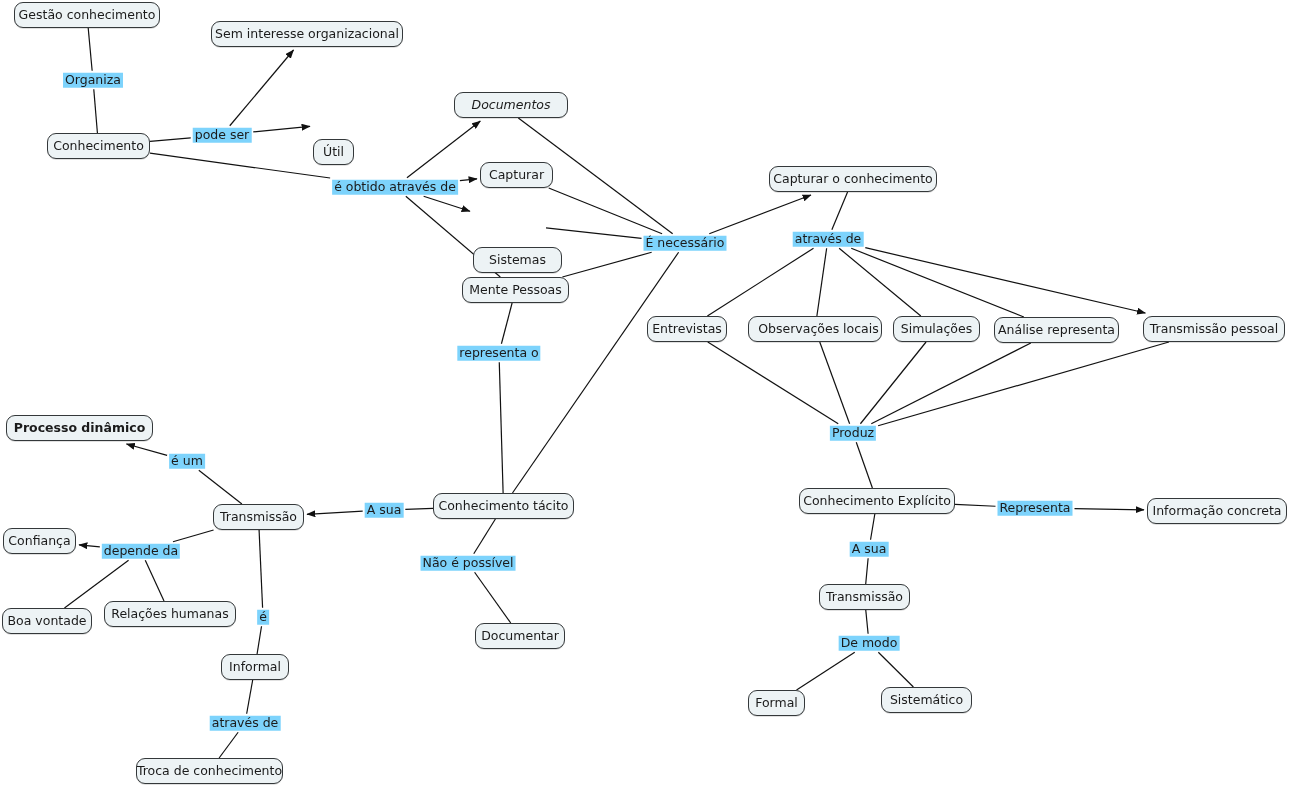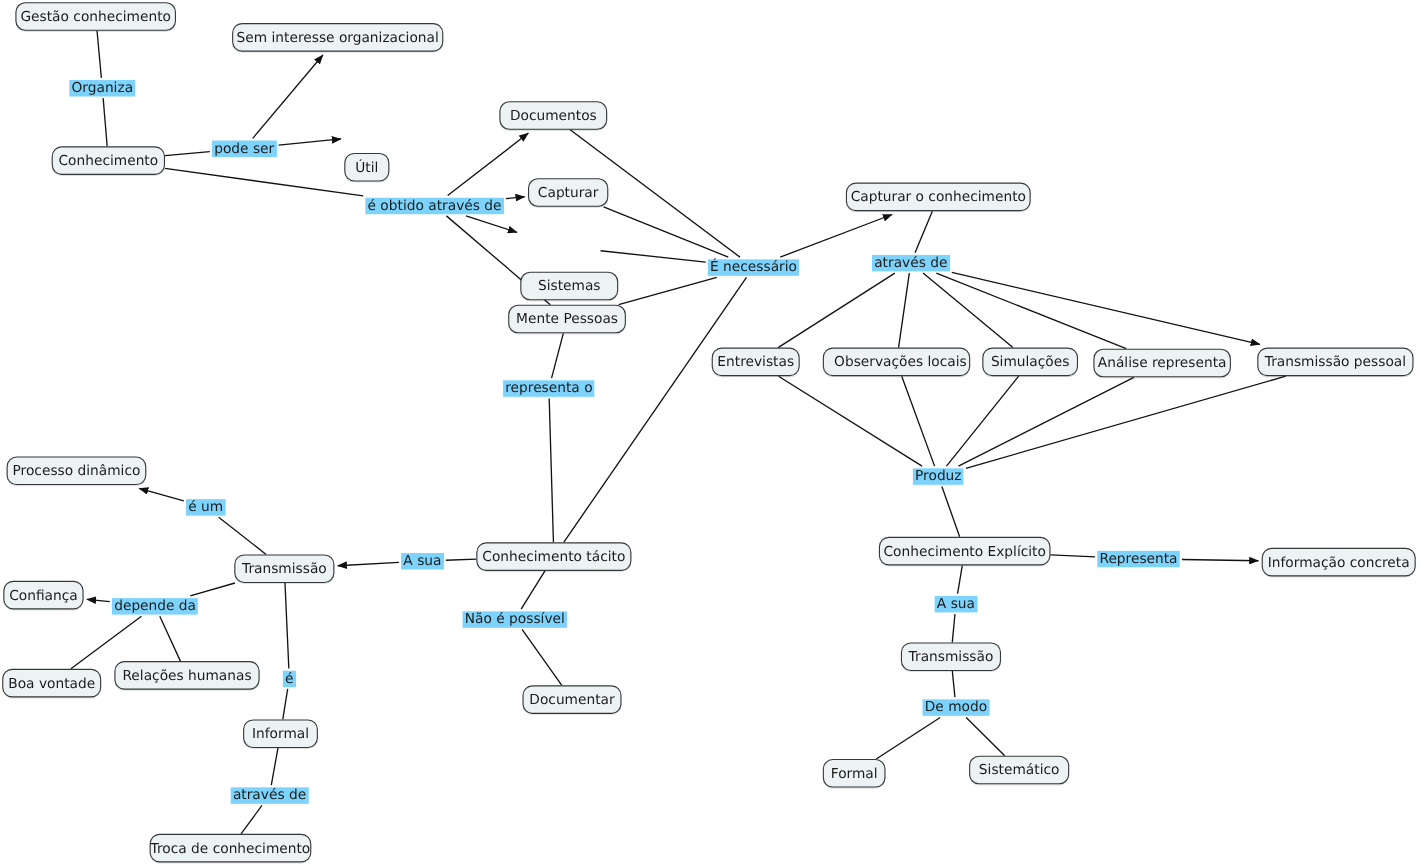--- a/index.html
+++ b/index.html
@@ -114,38 +114,38 @@
         <line x1="261.52" y1="626.25" x2="257.08" y2="654.00" stroke="#111111" stroke-width="1.2"></line>
         <line x1="252.68" y1="680.00" x2="246.65" y2="713.75" stroke="#111111" stroke-width="1.2"></line>
         <line x1="238.16" y1="732.25" x2="219.11" y2="758.00" stroke="#111111" stroke-width="1.2"></line>
       </g>
   </svg>
   <div id="nodes-layer">
       <div class="node" style="left: 14px; top: 2px; width: 146px;">Gestão conhecimento</div>
       <div class="node" style="left: 211px; top: 21px; width: 192px;">Sem interesse organizacional</div>
       <div class="node" style="left: 313px; top: 111px; width: 41px; margin-top: 28px;">Útil</div>
       <div class="node" style="left: 47px; top: 133px; width: 103px;">Conhecimento</div>
-      <div class="node" style="left: 454px; top: 92px; width: 98px;">Documentos</div>
+      <div class="node" style="left: 454px; top: 92px; width: 114px; font-style: italic;">Documentos</div>
       <div class="node" style="left: 480px; top: 162px; width: 73px;">Capturar</div>
       <div class="node" style="left: 473px; top: 211px; width: 89px; margin-top: 36px;">Sistemas</div>
       <div class="node" style="left: 462px; top: 277px; width: 107px;">Mente Pessoas</div>
       <div class="node" style="left: 769px; top: 166px; width: 168px;">Capturar o conhecimento</div>
       <div class="node" style="left: 647px; top: 316px; width: 80px;">Entrevistas</div>
       <div class="node" style="left: 748px; top: 316px; width: 134px; padding-left: 16px;">Observações locais</div>
       <div class="node" style="left: 893px; top: 316px; width: 87px;">Simulações</div>
       <div class="node" style="left: 994px; top: 317px; width: 125px;">Análise representa</div>
       <div class="node" style="left: 1143px; top: 316px; width: 142px;">Transmissão pessoal</div>
       <div class="node" style="left: 799px; top: 488px; width: 156px;">Conhecimento Explícito</div>
       <div class="node" style="left: 1147px; top: 498px; width: 140px;">Informação concreta</div>
       <div class="node" style="left: 819px; top: 584px; width: 91px;">Transmissão</div>
       <div class="node" style="left: 748px; top: 690px; width: 57px;">Formal</div>
       <div class="node" style="left: 881px; top: 687px; width: 91px;">Sistemático</div>
       <div class="node" style="left: 433px; top: 493px; width: 141px;">Conhecimento tácito</div>
       <div class="node" style="left: 475px; top: 623px; width: 90px;">Documentar</div>
-      <div class="node" style="left: 6px; top: 415px; width: 127px;">Processo dinâmico</div>
+      <div class="node" style="left: 6px; top: 415px; width: 147px; font-weight: bold;">Processo dinâmico</div>
       <div class="node" style="left: 213px; top: 504px; width: 91px;">Transmissão</div>
       <div class="node" style="left: 3px; top: 528px; width: 73px;">Confiança</div>
       <div class="node" style="left: 2px; top: 608px; width: 90px;">Boa vontade</div>
       <div class="node" style="left: 104px; top: 601px; width: 132px;">Relações humanas</div>
       <div class="node" style="left: 221px; top: 654px; width: 68px;">Informal</div>
       <div class="node" style="left: 136px; top: 758px; width: 147px;">Troca de conhecimento</div>
     </div>
   <div id="labels-layer">
       <div class="linklabel" style="left: 93px; top: 80px;">Organiza</div>
       <div class="linklabel" style="left: 222px; top: 135px;">pode ser</div>

